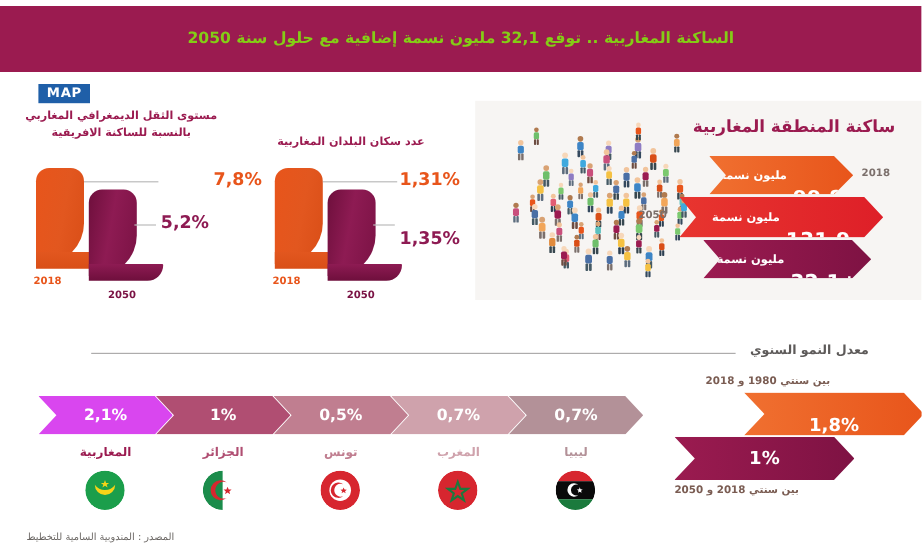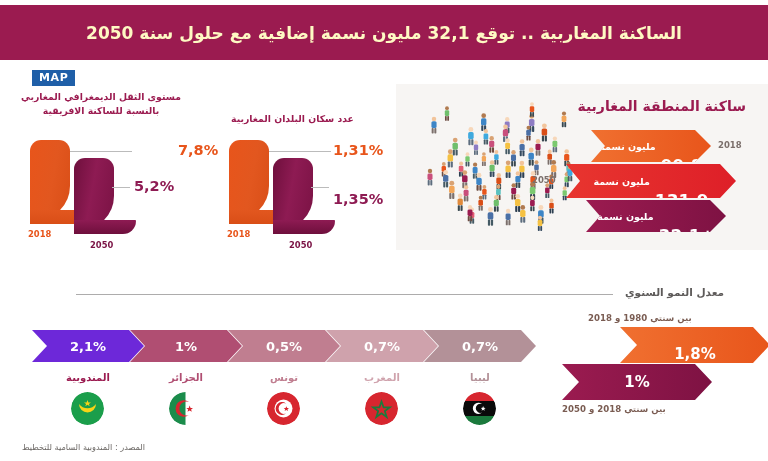--- a/index.html
+++ b/index.html
@@ -17,22 +17,22 @@
   .header-bar {
     position: absolute;
     top: 5px; left: 0;
     width: 768px; height: 55px;
     background: #9B1B50;
     display: flex;
     align-items: center;
     justify-content: center;
   }
   .header-title {
-    color: #fef9c3;
-    font-size: 17px;
+    color: #84cc16;
+    font-size: 13px;
     font-weight: bold;
     direction: rtl;
     letter-spacing: -0.2px;
     white-space: nowrap;
     text-align: center;
   }
 
   
   .map-logo {
     position: absolute;
@@ -665,37 +665,37 @@
 
   <div class="banner b-purple arrow-r" style="top:116px;left:190px;width:140px;height:32px;">
     <span class="big">+32,1</span>
     <span class="sml">مليون نسمة</span>
   </div>
 </div>
 
 <div class="divider" style="top:294px;left:76px;width:537px;"></div>
 <div class="growth-title" style="top:286px;left:625px;">معدل النمو السنوي</div>
 
-<div class="chev" style="top:330px;left:32px;width:112px;background:#6d28d9;">
+<div class="chev" style="top:330px;left:32px;width:112px;background:#d946ef;">
   <span>2,1%</span>
 </div>
 <div class="chev" style="top:330px;left:130px;width:112px;background:#B04E72;">
   <span>1%</span>
 </div>
 <div class="chev" style="top:330px;left:228px;width:112px;background:#C07E90;">
   <span>0,5%</span>
 </div>
 <div class="chev" style="top:330px;left:326px;width:112px;background:#CFA2AC;">
   <span>0,7%</span>
 </div>
 <div class="chev" style="top:330px;left:424px;width:112px;background:#B39198;">
   <span>0,7%</span>
 </div>
 
-<div class="ctry-label" style="top:372px;left:42px;width:92px;color:#9B1B50;">المندوبية</div>
+<div class="ctry-label" style="top:372px;left:42px;width:92px;color:#9B1B50;">المغاربية</div>
 <div class="ctry-label" style="top:372px;left:140px;width:92px;color:#B04E72;">الجزائر</div>
 <div class="ctry-label" style="top:372px;left:238px;width:92px;color:#C07E90;">تونس</div>
 <div class="ctry-label" style="top:372px;left:336px;width:92px;color:#CFA2AC;">المغرب</div>
 <div class="ctry-label" style="top:372px;left:434px;width:92px;color:#B39198;">ليبيا</div>
 
 <div class="flag" style="top:392px;left:71px;">
   <svg viewBox="0 0 33 33" width="33" height="33">
     <circle cx="16.5" cy="16.5" r="16.5" fill="#1B9E4B"></circle>
     <path d="M8 12 a8.5 8.5 0 0 0 17 0 a10.5 10.5 0 0 1 -17 0 z" fill="#F7D417"></path>
     <polygon points="16.5,8 17.4,10.4 20,10.4 17.9,11.9 18.7,14.3 16.5,12.8 14.3,14.3 15.1,11.9 13,10.4 15.6,10.4" fill="#F7D417"></polygon>

